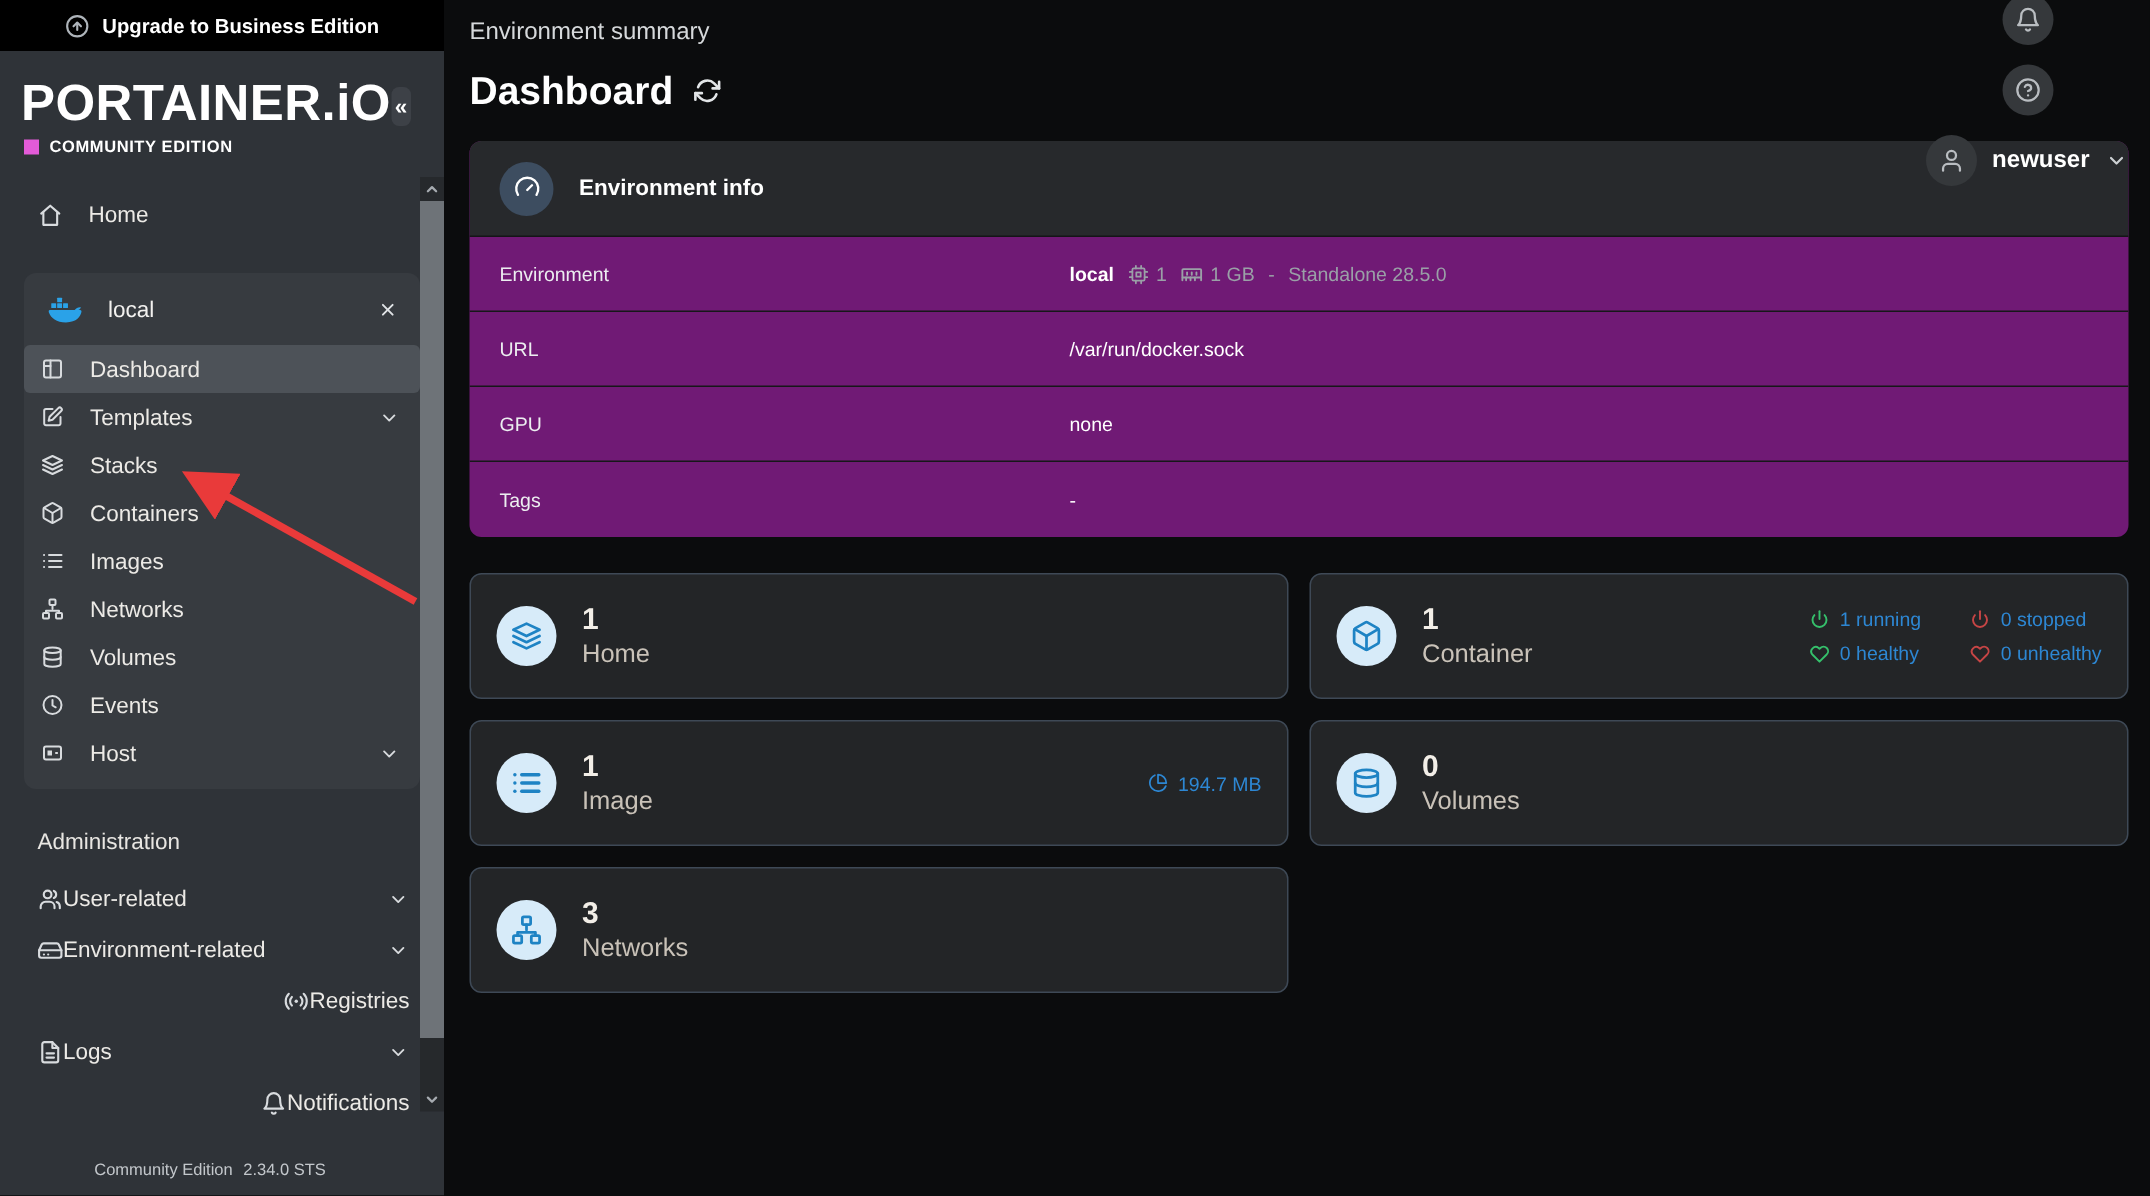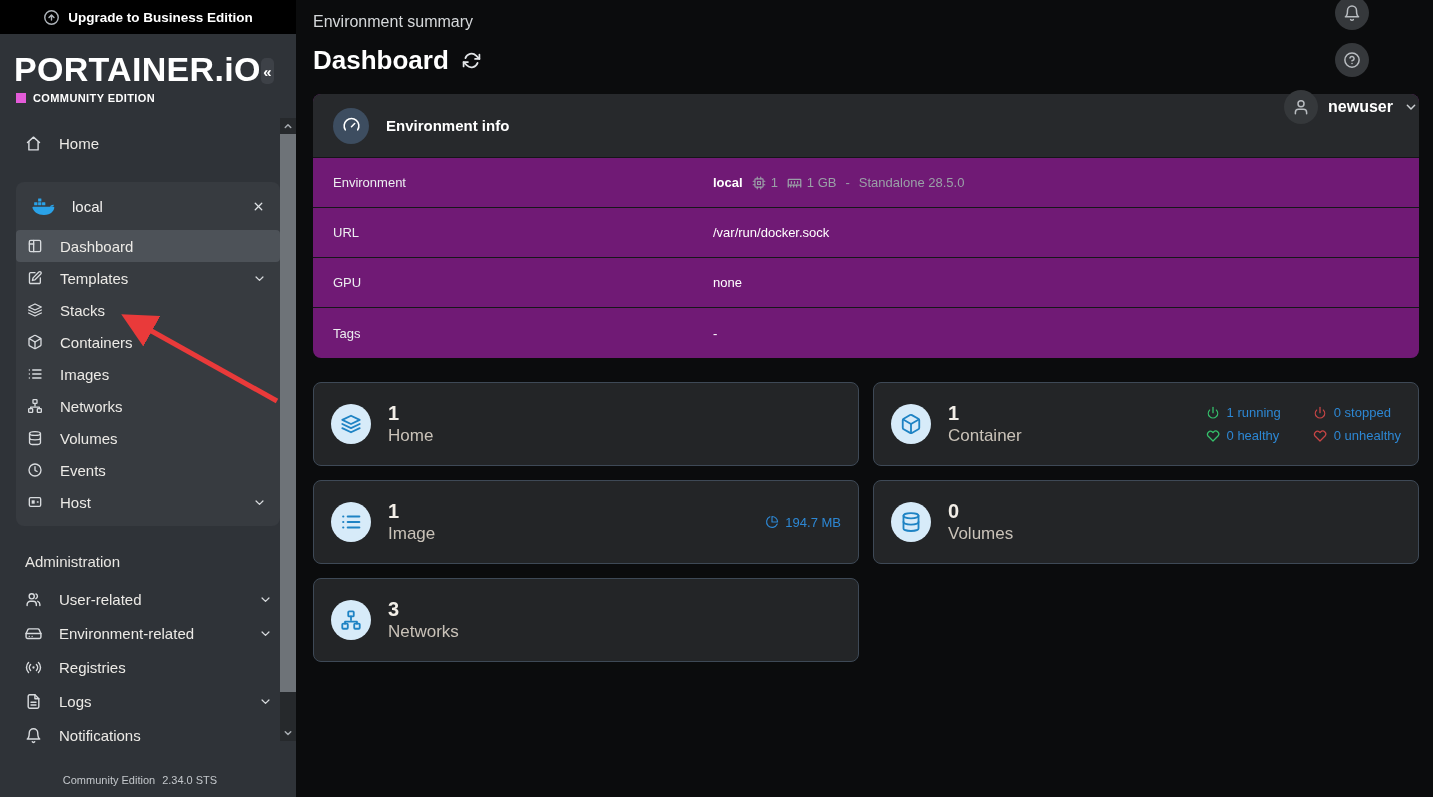--- a/index.html
+++ b/index.html
@@ -43,21 +43,21 @@
   .env-header { height:48px; display:flex; align-items:center; gap:16px; padding:0 15px 0 13px; cursor:pointer; }
   .env-header .whale { color:#2aa2e8; }
   .env-name { font-size:15px; color:#f2f1ef; }
   .env-close { margin-left:auto; color:#dfe2e5; cursor:pointer; }
   .env-item { height:32px; display:flex; align-items:center; gap:17px; padding:0 13px 0 11px; cursor:pointer; color:#eceae6; border-radius:4px; }
   .env-item .ic { color:#d8dbde; }
   .env-item.active { background:#4d5258; }
   .chev-right { margin-left:auto; color:#c7cbcf; }
 
   .admin-label { margin:27px 0 12px 25px; font-size:15px; color:#e8e6e2; }
-  .admin-item { height:34px; display:flex; align-items:center; gap:17px; padding:0 23px 0 25px; cursor:pointer; }
+  .admin-item { height:34px; display:flex; align-items:center; gap:0; padding:0 23px 0 25px; cursor:pointer;justify-content:flex-end; }
   .admin-item .ic { color:#d8dbde; }
 
   .sidebar-footer {
     position:absolute; left:0; bottom:11px; width:280px; text-align:center;
     font-size:11px; color:#c3c7cb;
   }
   .sidebar-footer span + span { margin-left:7px; }
 
   
   .scrollbar {

